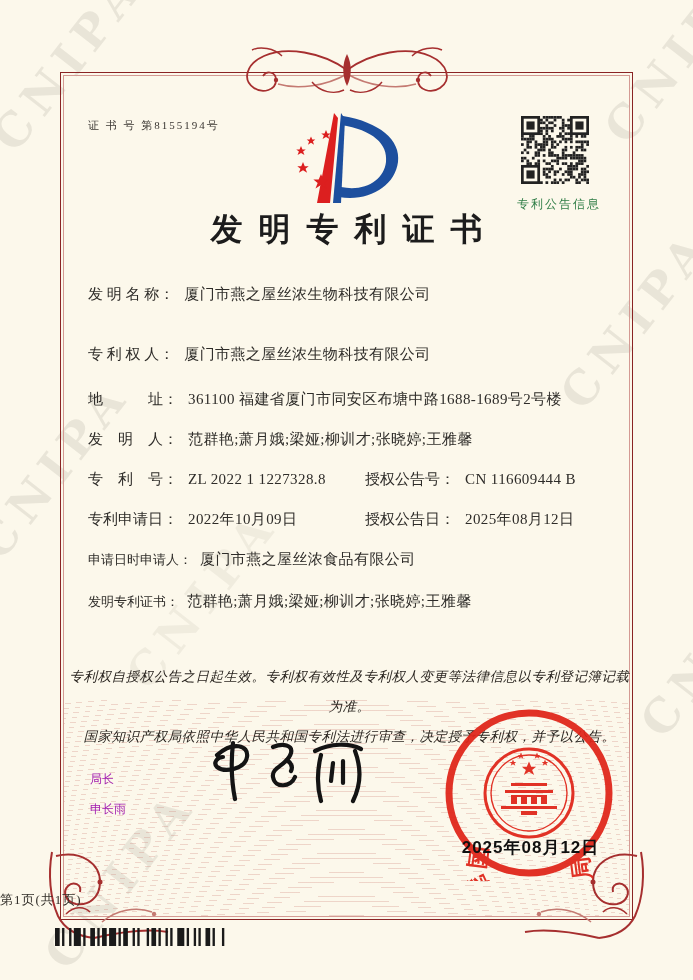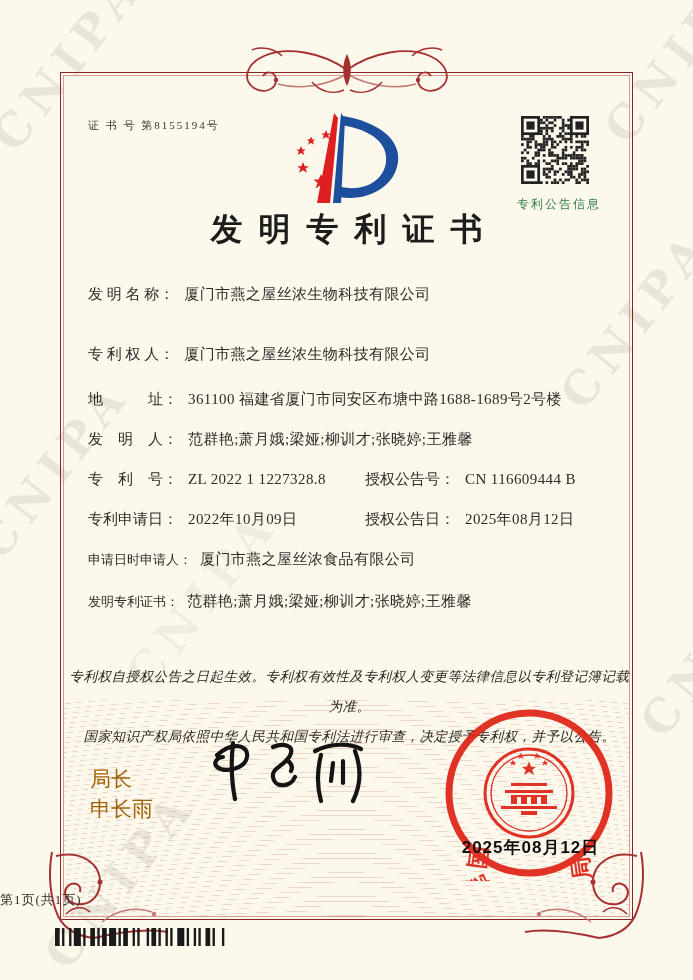--- a/index.html
+++ b/index.html
@@ -45,21 +45,21 @@
   .row .lbl{margin-right:10px;}
   .row .val{letter-spacing:.4px;}
   .row .lbl-sm{font-size:13px;margin-right:8px;margin-top:40px;}
   .col2{left:365px;}
   
   .legal{
     position:absolute;left:68px;right:62px;top:662px;text-align:center;
     font-size:13.5px;line-height:30px;color:#2a2520;font-style:italic;letter-spacing:.5px;
   }
   .signatory{
-    position:absolute;left:90px;top:764px;line-height:30px;font-size:21px;color:#a16207;
+    position:absolute;left:90px;top:764px;line-height:30px;font-size:12px;color:#a21caf;
     font-family:"Liberation Sans","DejaVu Sans",sans-serif;
   }
   .sig-svg{position:absolute;left:203px;top:733px;}
   .seal{position:absolute;left:441px;top:705px;}
   .seal-date{
     position:absolute;left:448px;top:836px;width:165px;text-align:center;
     font-size:17px;font-weight:bold;color:#101010;letter-spacing:1px;
     font-family:"Liberation Sans","DejaVu Sans",sans-serif;
   }
   .page-info{position:absolute;left:0;right:0;top:891px;font-size:13px;color:#33302b;letter-spacing:1px;}

